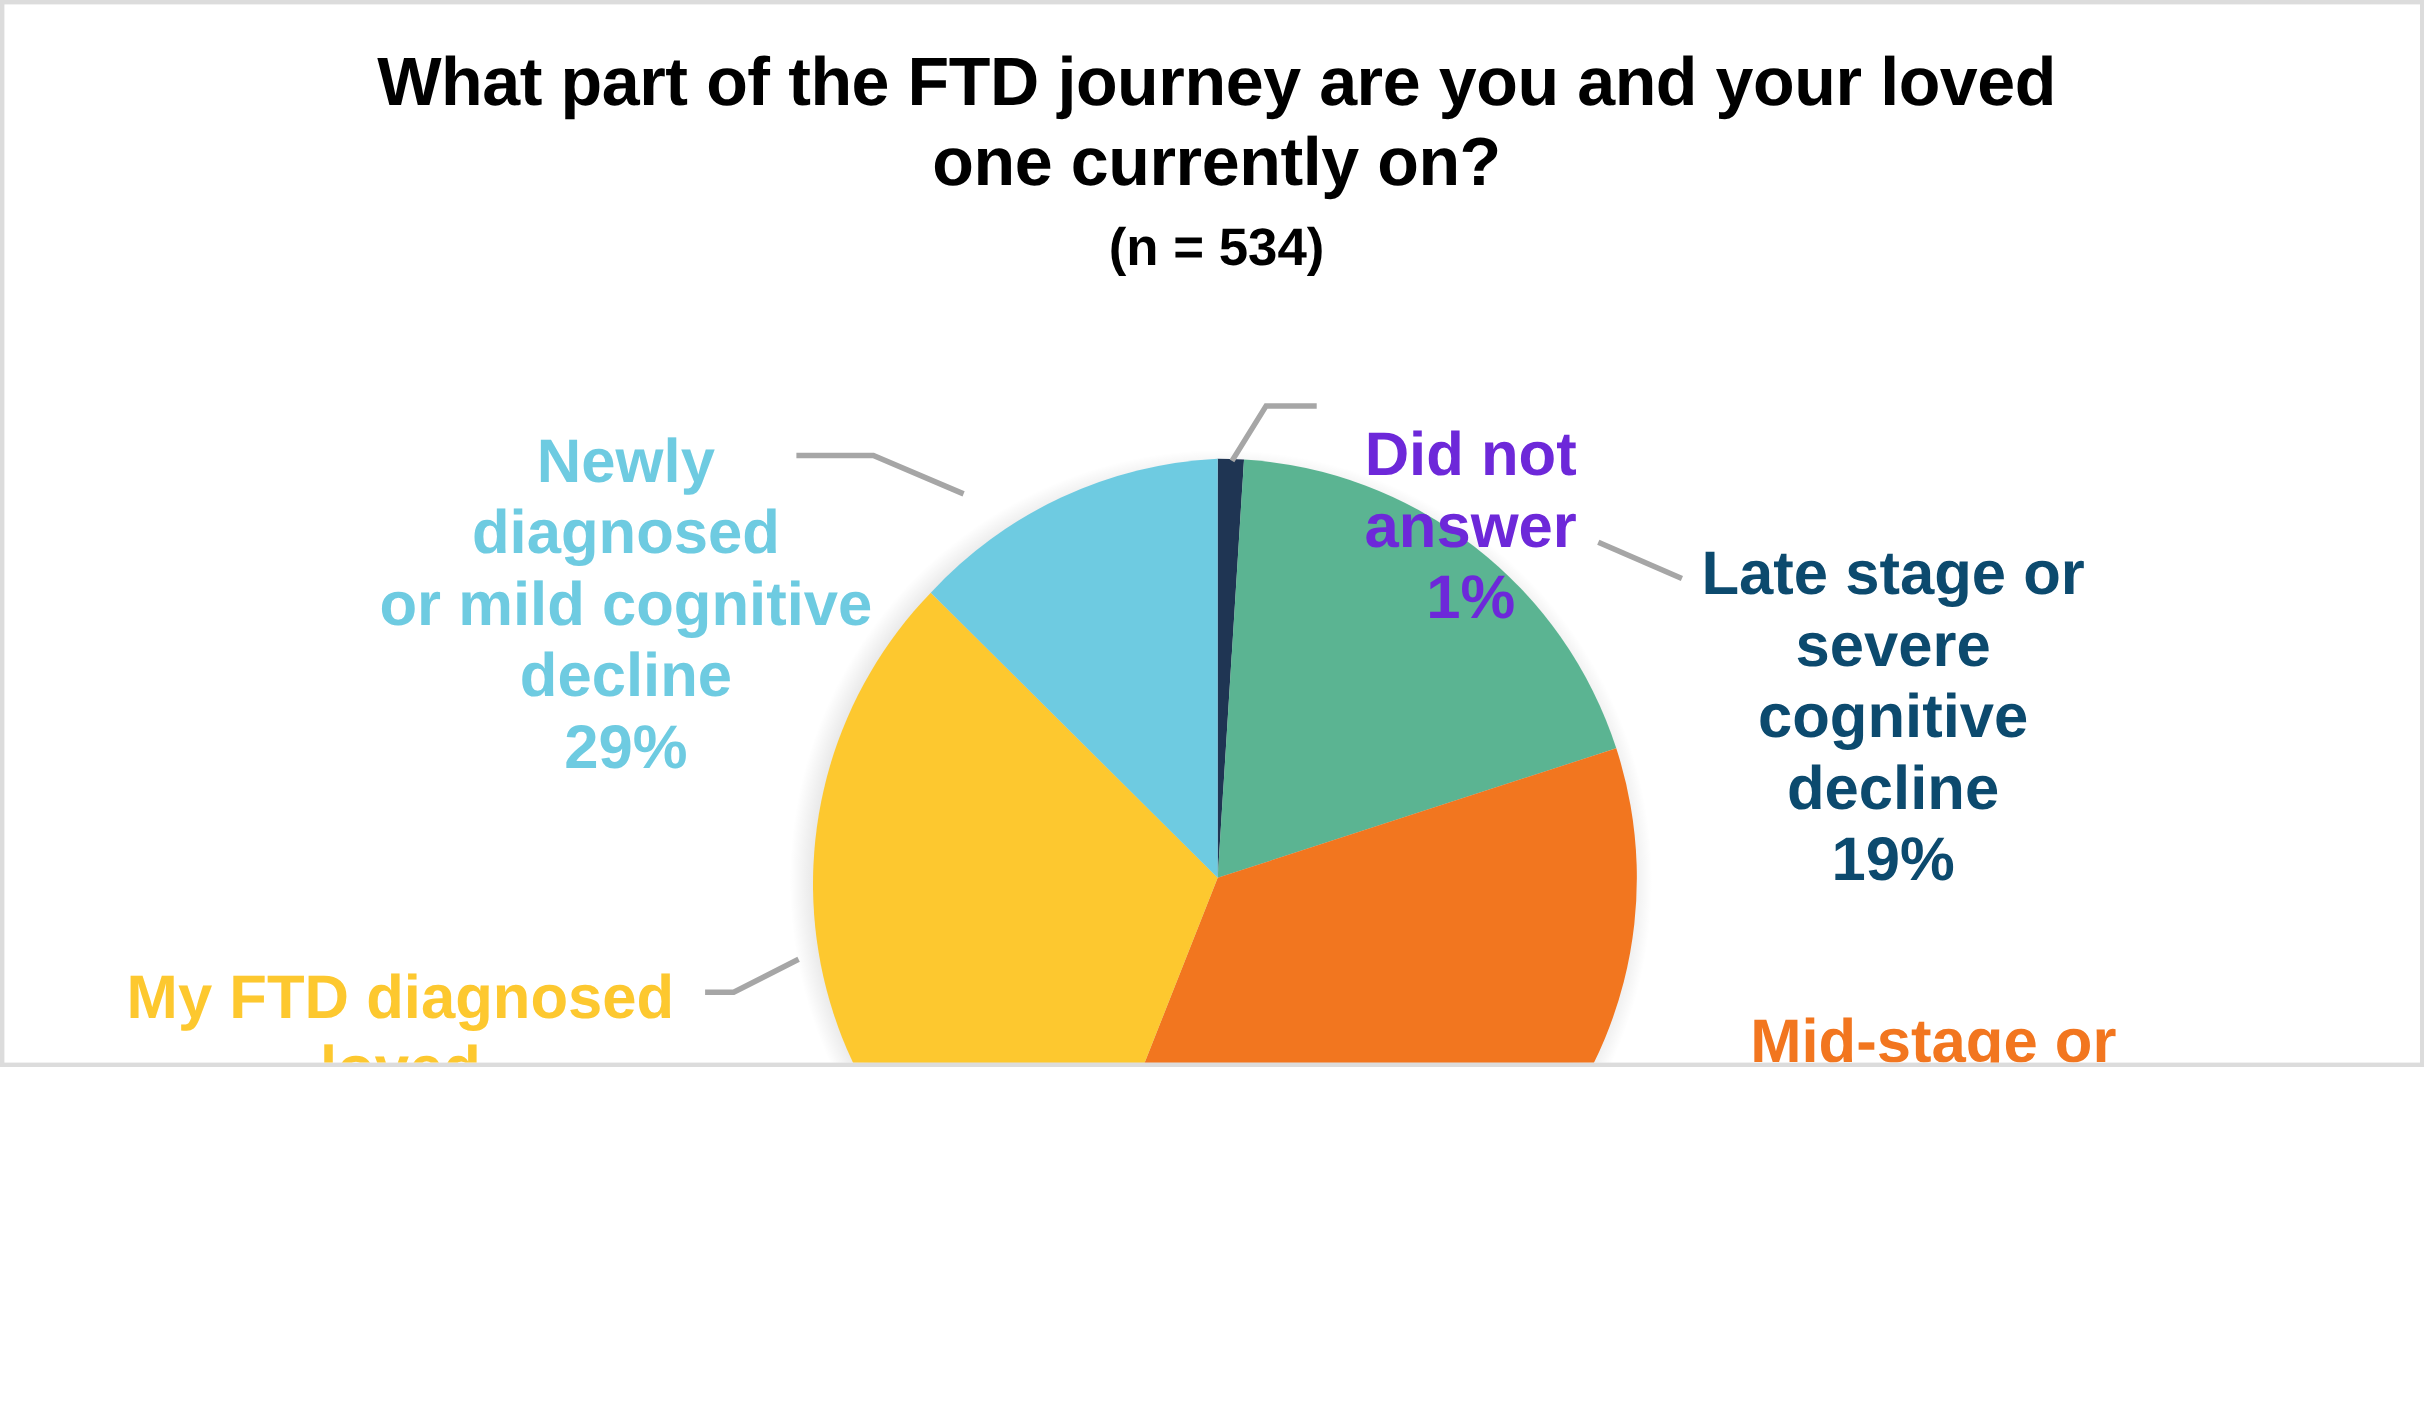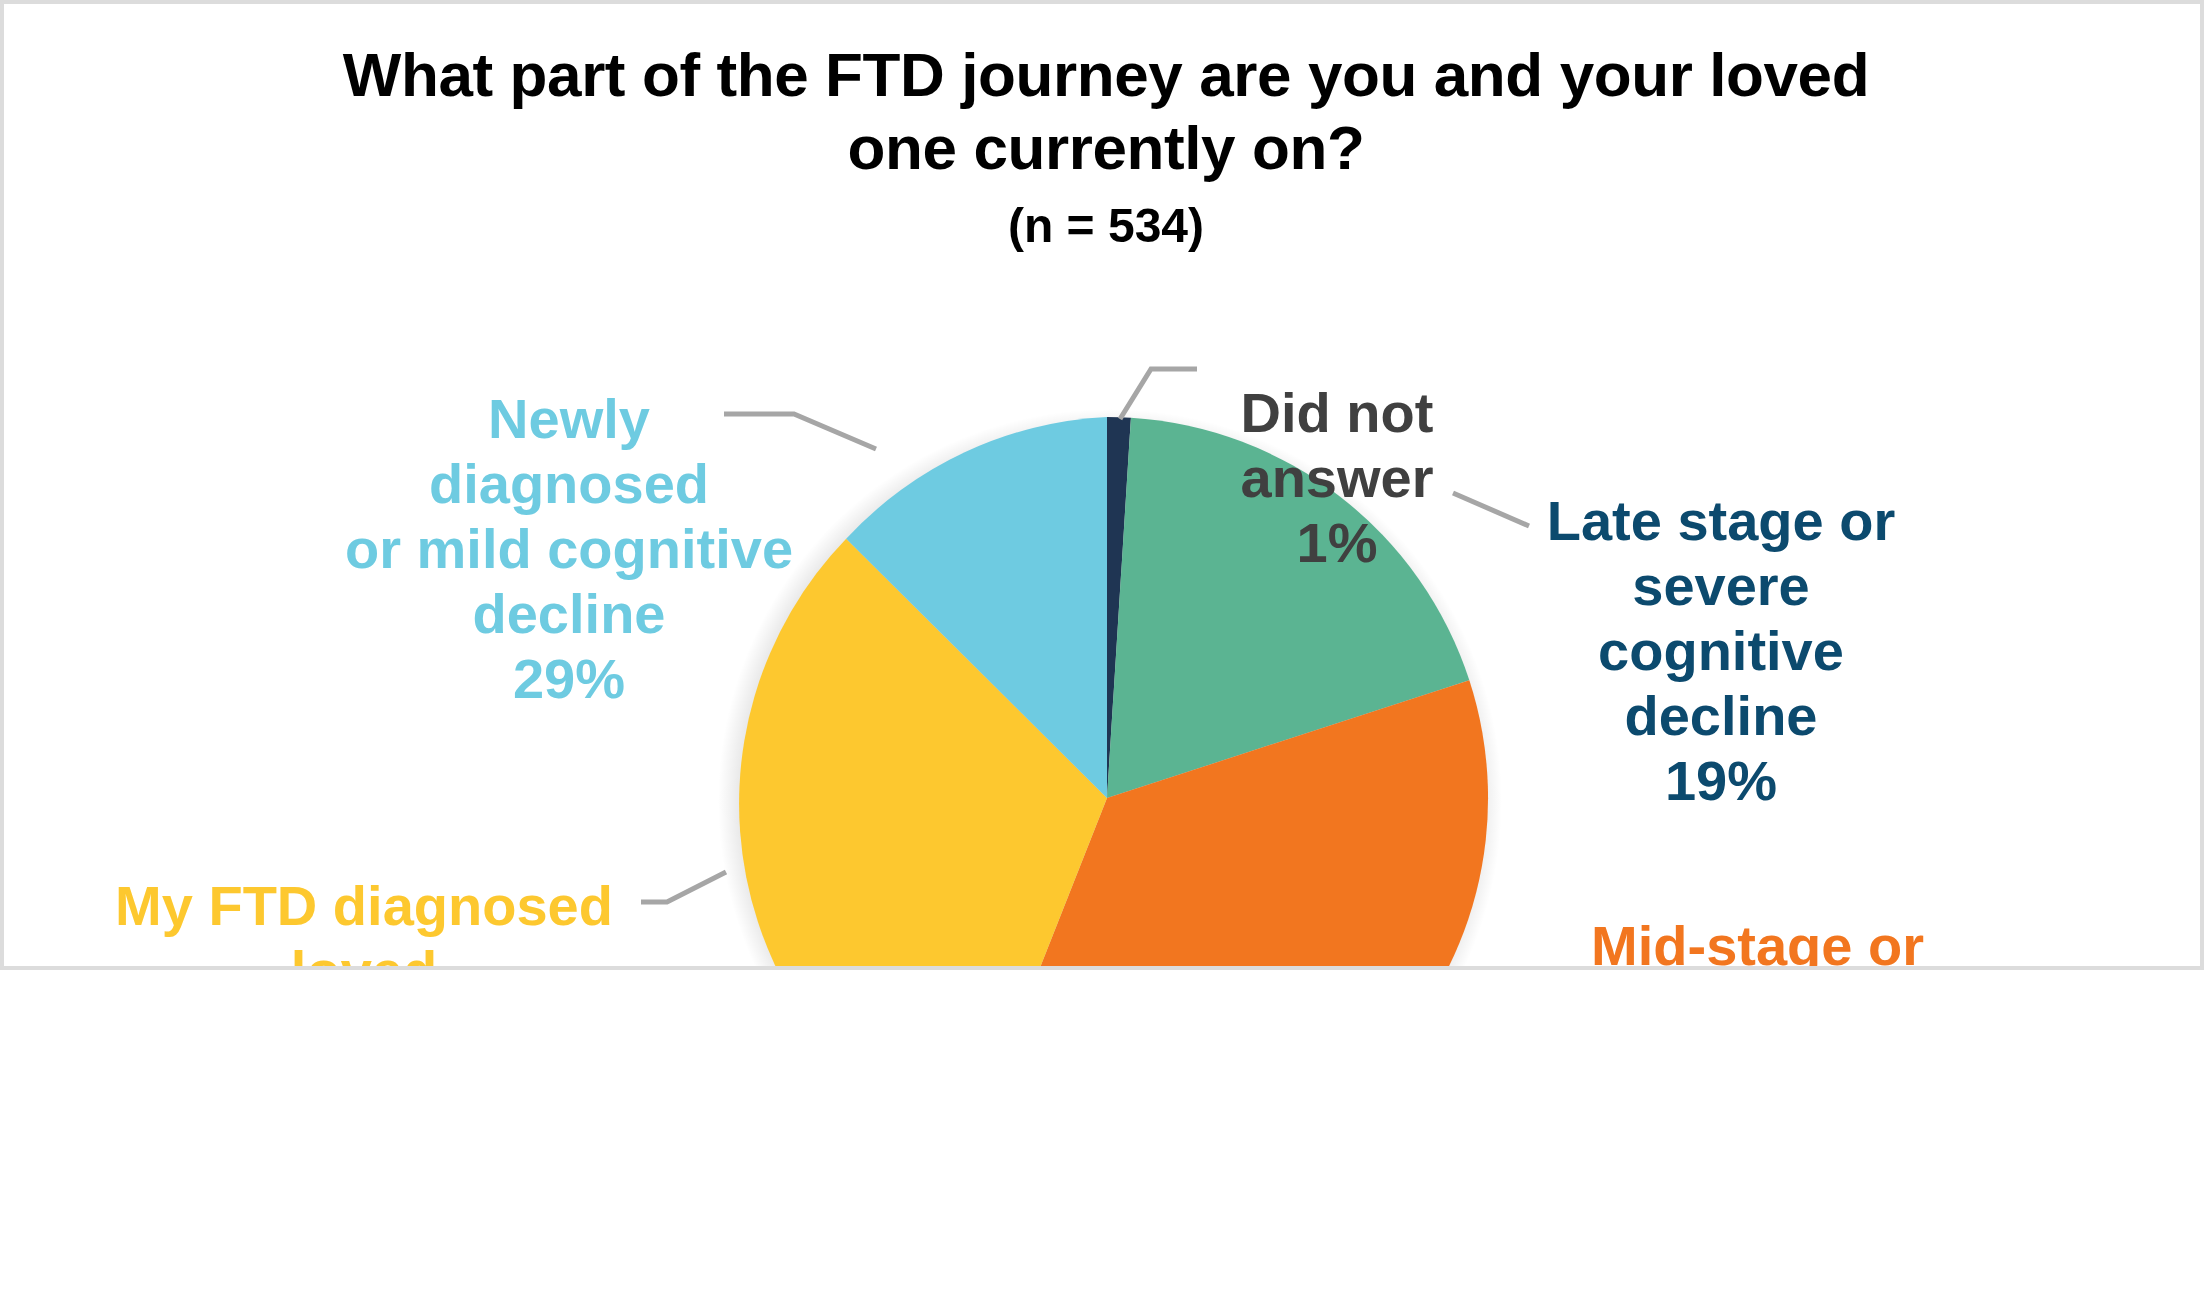--- a/index.html
+++ b/index.html
@@ -61,21 +61,21 @@
     line-height: 1.16;
     white-space: pre-line;
   }
   .slice-label .pct { display: block; }
 
   #label-did-not-answer {
     left: 1153px;
     top: 312px;
     width: 360px;
     text-align: center;
-    color: #404040;
+    color: #6d28d9;
   }
   #label-late-stage {
     left: 1537px;
     top: 420px;
     width: 360px;
     text-align: center;
     color: #0c4a6e;
   }
   #label-mid-stage {
     left: 1520px;

